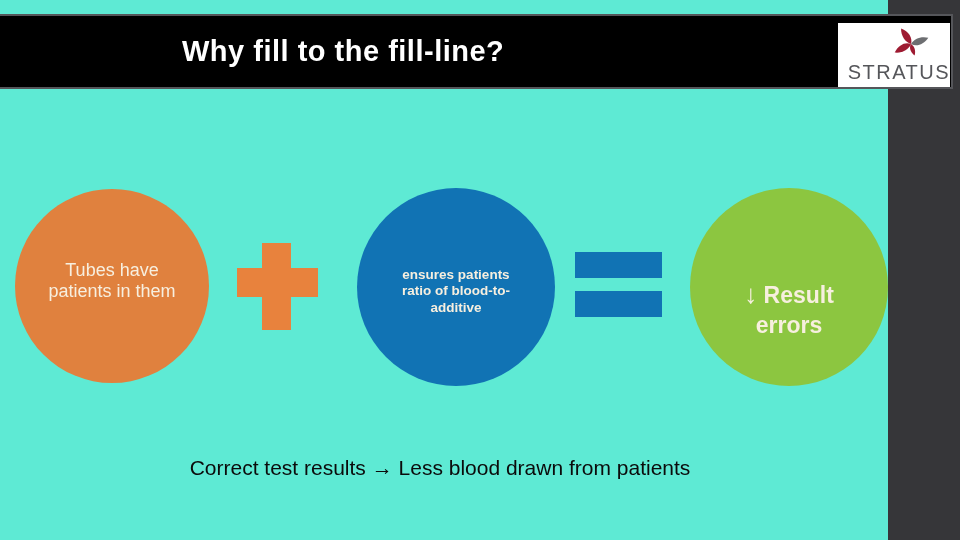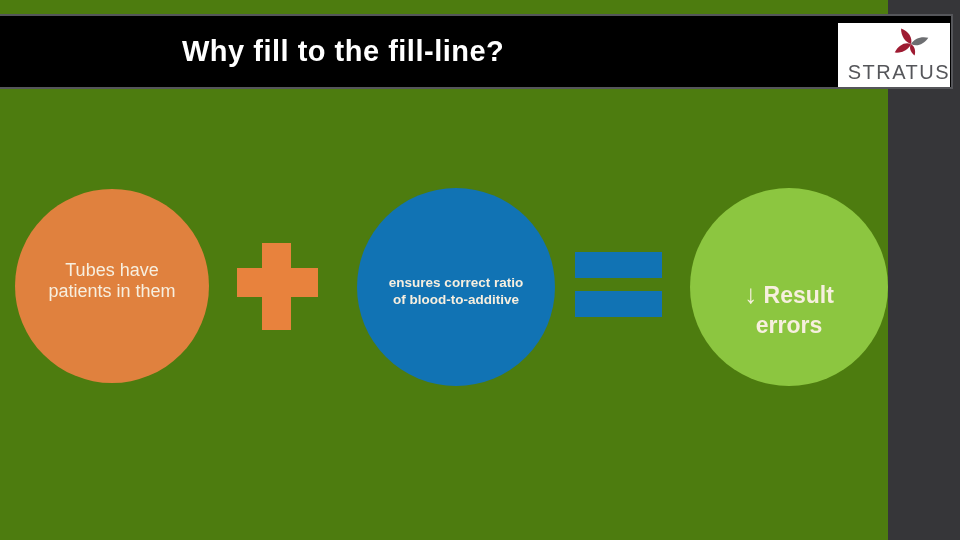--- a/index.html
+++ b/index.html
@@ -1,17 +1,17 @@
 <!DOCTYPE html>
 <html><head>
 <meta charset="utf-8">
 <style>
   html,body { margin:0; padding:0; background:#ffffff; }
   .slide {
-    position:relative; width:960px; height:540px; background:#4d7c0f;
+    position:relative; width:960px; height:540px; background:#5eead4;
     overflow:hidden; font-family:"Liberation Sans", sans-serif;
   }
   
   .side-band { position:absolute; left:888px; top:0; width:72px; height:540px; background:#363639; }
 
   
   .header-bar {
     position:absolute; left:-3px; top:14px; width:956px; height:75px;
     background:#000000; border:2px solid #55565a; box-sizing:border-box;
     display:flex; align-items:center;
@@ -91,29 +91,30 @@
   <div class="circle orange">
     <div class="circle-heading">Tubes have patients in them</div>
   </div>
 
   <div class="plus">
     <i class="bar-v"></i>
     <i class="bar-h"></i>
   </div>
 
   <div class="circle blue">
-    <div class="circle-detail">ensures correct ratio of blood-to-additive</div>
+    <div class="circle-detail">ensures patients ratio of blood-to-additive</div>
   </div>
 
   <div class="equals">
     <i class="bar b1"></i>
     <i class="bar b2"></i>
   </div>
 
   <div class="circle green">
     <div class="result-label">
       <span class="down-arrow">↓</span>
       <span>Result errors</span>
     </div>
   </div>
 
+  <div class="caption">Correct test results → Less blood drawn from patients</div>
 
 </div>
 
 </body></html>

